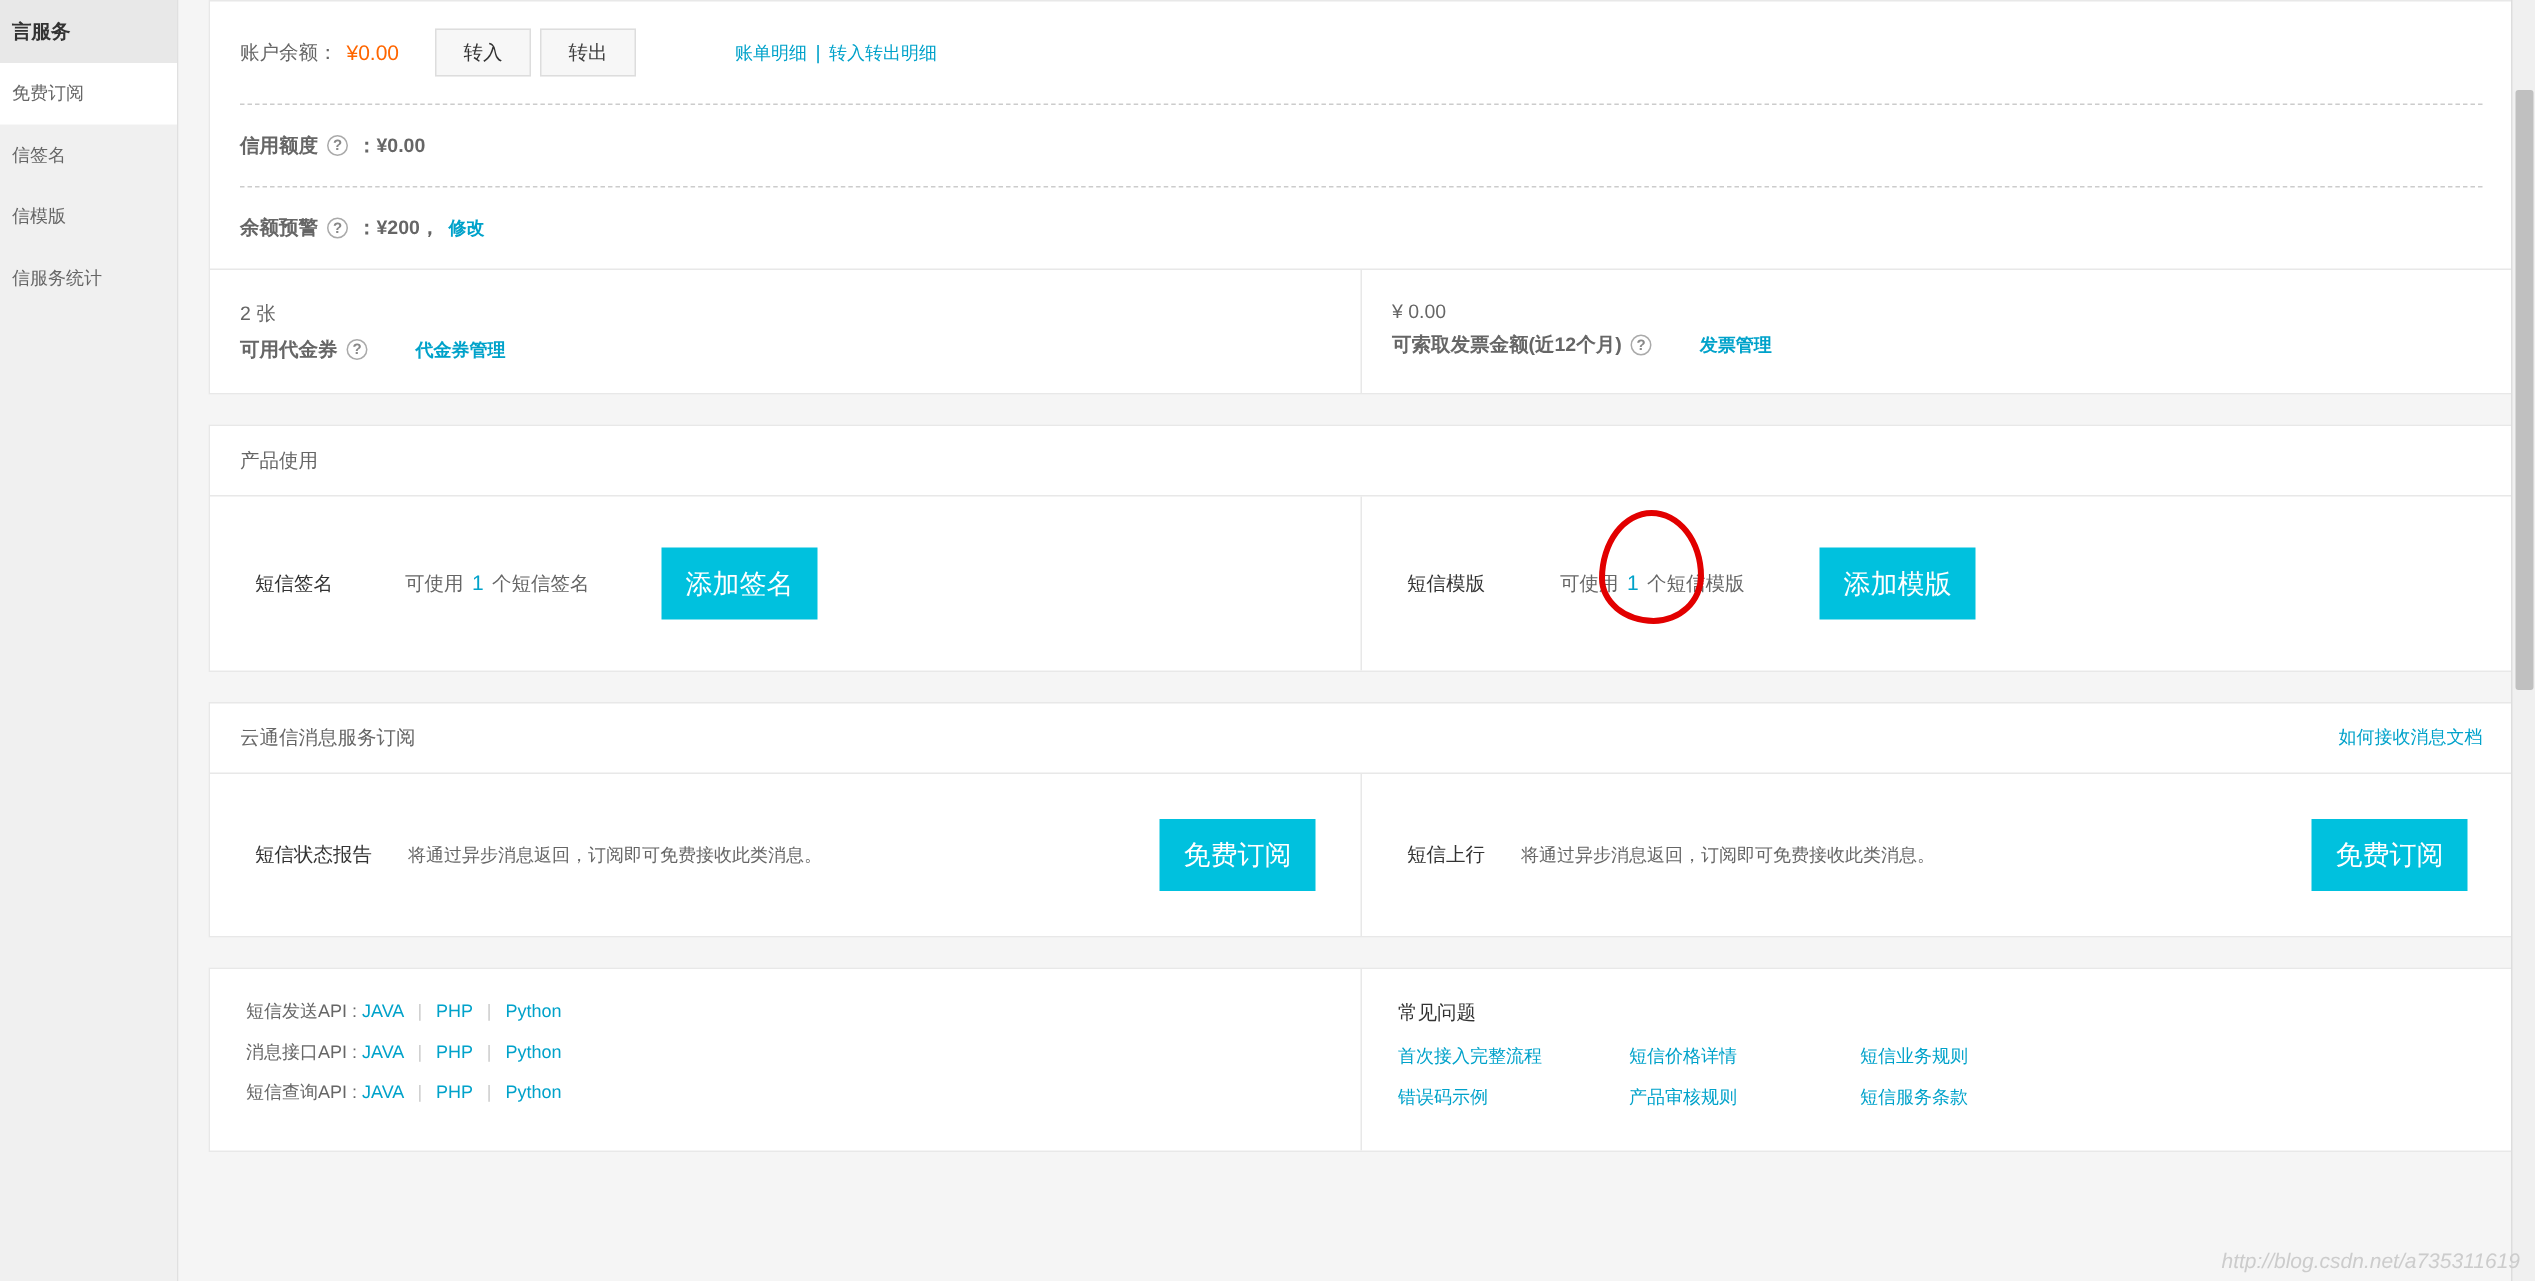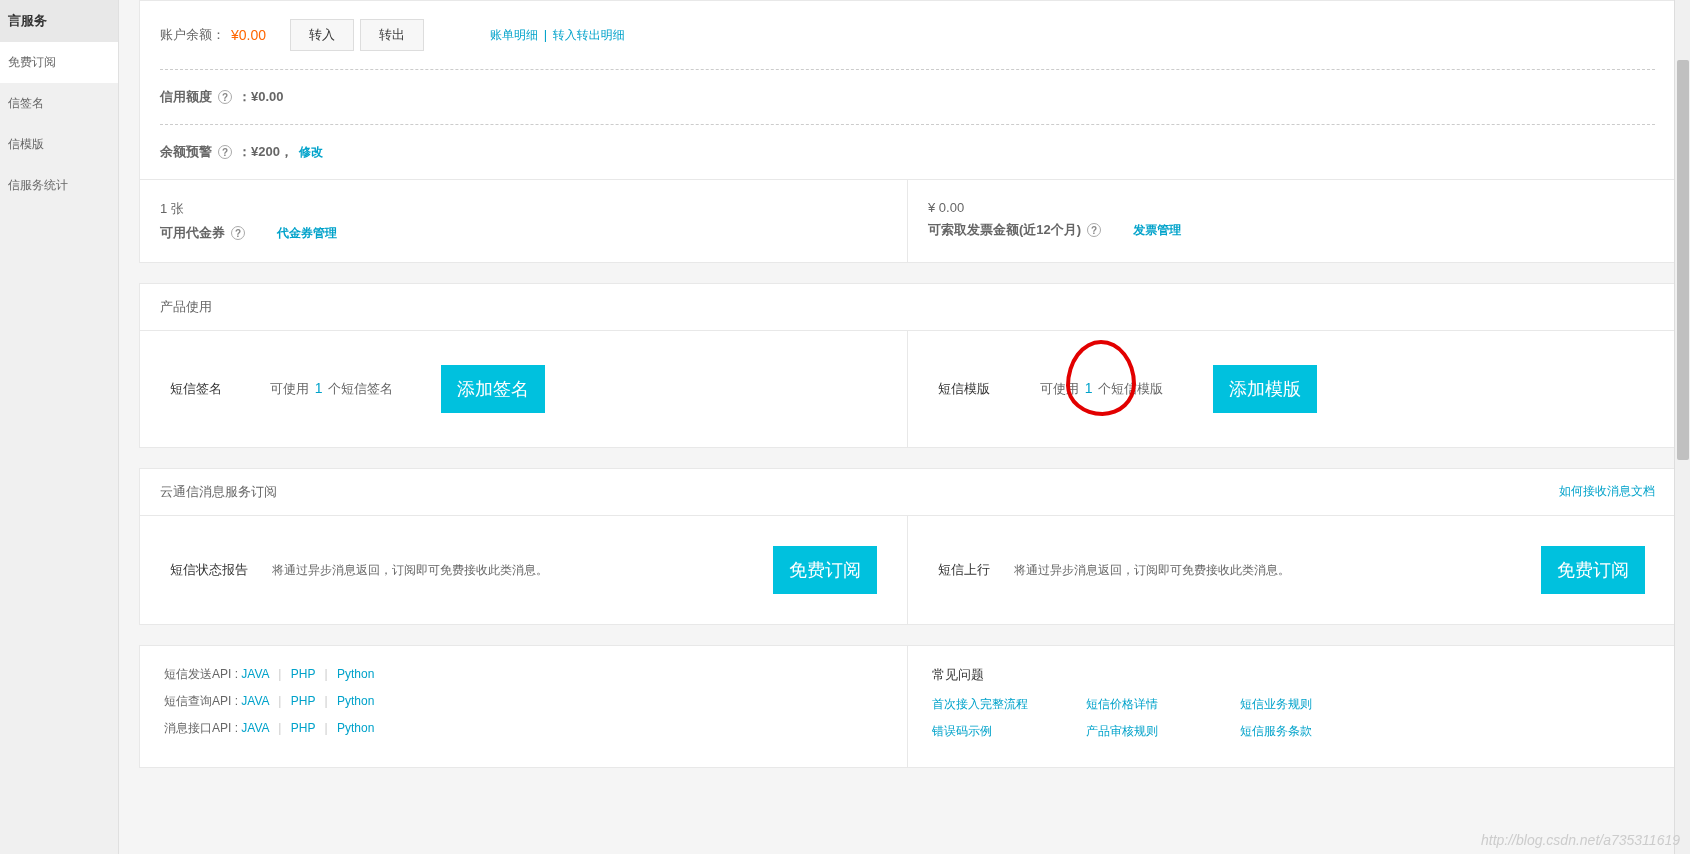--- a/index.html
+++ b/index.html
@@ -87,21 +87,21 @@
         <hr class="divider-dashed">
         <div class="info-row">
           <span>余额预警</span>
           <span class="help-icon">?</span>
           <span>：¥200，</span>
           <a class="link-blue">修改</a>
         </div>
       </div>
       <div class="two-col">
         <div class="col">
-          <div style="color:#666;margin-bottom:6px">1 张</div>
+          <div style="color:#666;margin-bottom:6px">2 张</div>
           <div class="info-row">
             <span>可用代金券</span>
             <span class="help-icon">?</span>
             <a class="link-blue" style="margin-left:26px">代金券管理</a>
           </div>
         </div>
         <div class="col">
           <div style="color:#666;margin-bottom:6px">¥ 0.00</div>
           <div class="info-row">
             <span>可索取发票金额(近12个月)</span>
@@ -162,29 +162,29 @@
       <div class="bottom-col">
         <div class="api-row">
           <span>短信发送API : </span>
           <a class="link-blue">JAVA</a>
           <span class="api-sep">|</span>
           <a class="link-blue">PHP</a>
           <span class="api-sep">|</span>
           <a class="link-blue">Python</a>
         </div>
         <div class="api-row">
+          <span>消息接口API : </span>
+          <a class="link-blue">JAVA</a>
+          <span class="api-sep">|</span>
+          <a class="link-blue">PHP</a>
+          <span class="api-sep">|</span>
+          <a class="link-blue">Python</a>
+        </div>
+        <div class="api-row">
           <span>短信查询API : </span>
-          <a class="link-blue">JAVA</a>
-          <span class="api-sep">|</span>
-          <a class="link-blue">PHP</a>
-          <span class="api-sep">|</span>
-          <a class="link-blue">Python</a>
-        </div>
-        <div class="api-row">
-          <span>消息接口API : </span>
           <a class="link-blue">JAVA</a>
           <span class="api-sep">|</span>
           <a class="link-blue">PHP</a>
           <span class="api-sep">|</span>
           <a class="link-blue">Python</a>
         </div>
       </div>
       <div class="bottom-col">
         <div class="bottom-title">常见问题</div>
         <div class="faq-grid">

